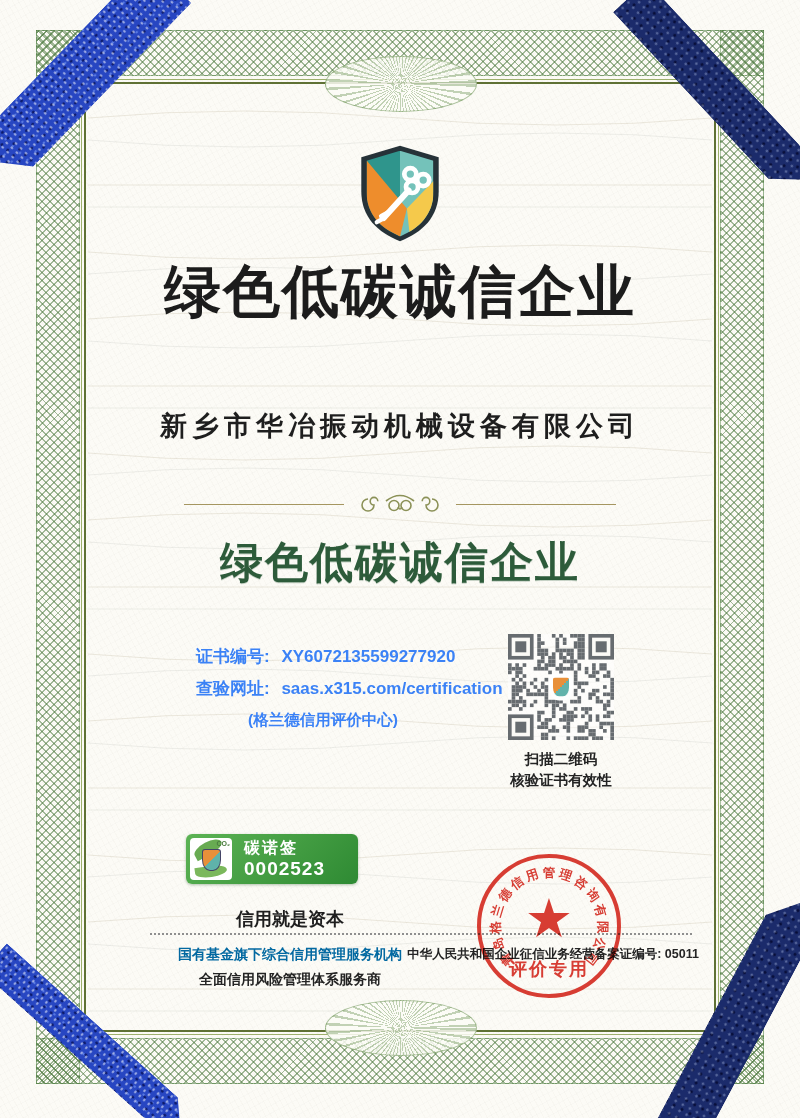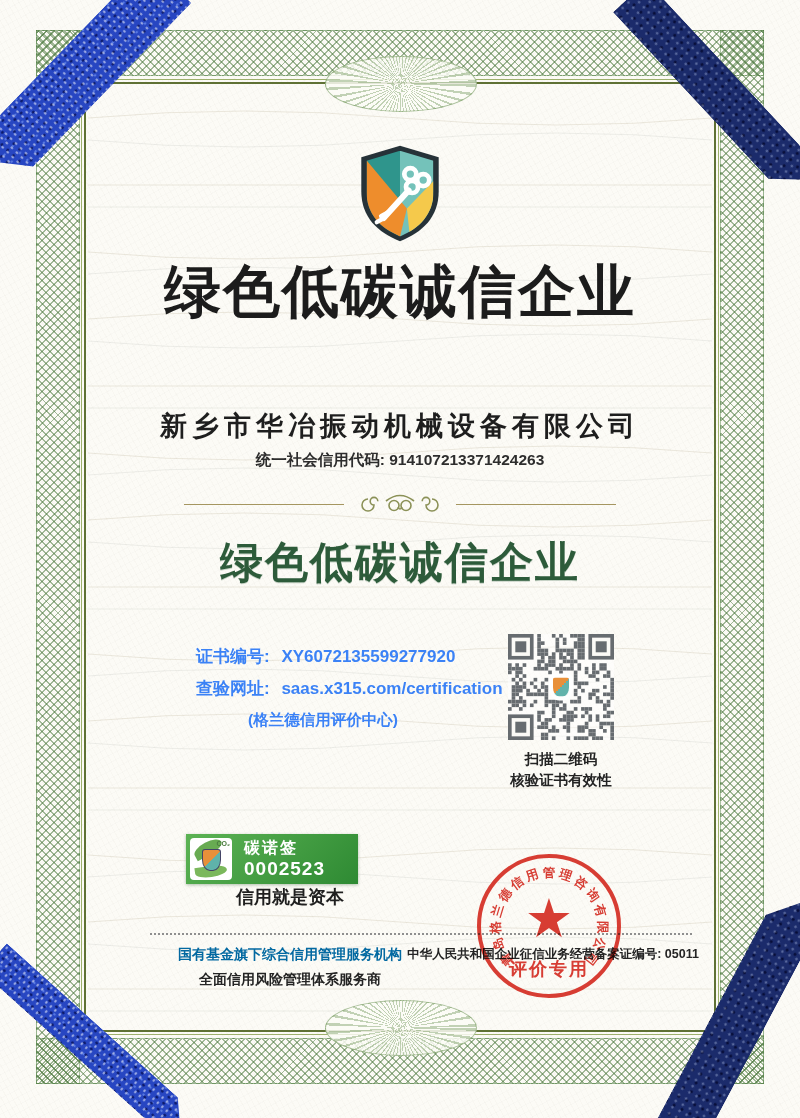--- a/index.html
+++ b/index.html
@@ -114,38 +114,38 @@
   .qr-box{position:relative;width:106px;height:106px;margin:0 auto;background:rgba(255,255,255,.5);}
   .qr-logo{
     position:absolute;left:50%;top:50%;width:16px;height:19px;transform:translate(-50%,-50%);
     background:linear-gradient(135deg,#e8903a 0 50%,#62b3ab 50%);
     border:1px solid #fff;box-shadow:0 0 0 3px #fff;
     border-radius:3px 3px 7px 7px / 3px 3px 10px 10px;
   }
   .qr-caption{margin-top:9px;font-size:14.5px;font-weight:700;color:#232323;line-height:21px;}
   
   .badge{
-    position:absolute;left:186px;top:834px;width:172px;height:50px;border-radius:0;
+    position:absolute;left:186px;top:834px;width:172px;height:50px;border-radius:6px;
     background:linear-gradient(135deg,var(--badge-green-a),var(--badge-green-b));
     box-shadow:0 1px 3px rgba(0,60,0,.3);display:flex;align-items:center;
   }
   .badge-logo-box{position:relative;width:42px;height:42px;margin-left:4px;background:#fff;border-radius:4px;overflow:hidden;}
   .badge-leaf1{position:absolute;left:3px;top:4px;width:30px;height:13px;background:#58a23f;border-radius:50% 50% 50% 0;transform:rotate(-28deg);opacity:.9;}
   .badge-leaf2{position:absolute;left:5px;bottom:3px;width:32px;height:11px;background:#6db04a;border-radius:0 50% 50% 50%;transform:rotate(-8deg);opacity:.9;}
   .badge-mini-shield{
     position:absolute;left:12px;top:11px;width:17px;height:20px;
     background:linear-gradient(135deg,#e8903a 0 50%,#5fb3aa 50%);
     border:1.5px solid #446;border-radius:3px 3px 8px 8px / 3px 3px 11px 11px;
   }
   .badge-co2{position:absolute;right:2px;top:2px;font-size:7px;font-weight:700;color:#4a7c3f;}
   .badge-text{margin-left:12px;color:#fff;}
   .badge-label{font-size:16px;font-weight:600;letter-spacing:2px;line-height:20px;}
   .badge-number{font-size:19px;font-weight:600;letter-spacing:1px;line-height:22px;}
   
-  .fl-headline{position:absolute;left:150px;width:280px;top:885px;text-align:center;
+  .fl-headline{position:absolute;left:150px;width:280px;top:907px;text-align:center;
     font-size:18px;font-weight:800;color:#1f1f1f;}
   .fr-headline{position:absolute;left:405px;width:285px;top:910px;text-align:center;
     font-size:15.5px;font-weight:800;color:#1f1f1f;white-space:nowrap;}
   .f-dash{position:absolute;left:150px;width:542px;top:933px;border-top:2px dotted #8f8f8f;}
   .fl-line1{position:absolute;left:150px;width:280px;top:941px;text-align:center;
     font-size:14px;font-weight:700;color:#0369a1;line-height:26px;}
   .fl-line2{position:absolute;left:150px;width:280px;top:966px;text-align:center;
     font-size:14px;font-weight:700;color:#242424;line-height:26px;}
   .fr-line1{position:absolute;left:403px;width:300px;top:942px;text-align:center;
     font-size:12.5px;font-weight:700;color:#242424;white-space:nowrap;line-height:24px;}
@@ -234,24 +234,20 @@
         <circle cx="77" cy="43" r="7" stroke-width="5.5"></circle>
         <circle cx="64" cy="51" r="7" stroke-width="5.5"></circle>
       </g>
     </svg>
 
     <div class="main-title">绿色低碳诚信企业</div>
 
 
     <div class="company-name">新乡市华冶振动机械设备有限公司</div>
 
-    <div class="credit-code">
-      <span>统一社会信用代码:</span>
-      <span>914107213371424263</span>
-    </div>
 
     <div class="divider">
       <div class="rule"></div>
       <svg width="88" height="24" viewBox="0 0 88 24" fill="none" stroke="#8b9157" stroke-width="1.6">
         <path d="M12 7 a6 6 0 1 0 6 6 a3.8 3.8 0 1 1 3.8 -3.8"></path>
         <path d="M76 7 a6 6 0 1 1 -6 6 a3.8 3.8 0 1 0 -3.8 -3.8"></path>
         <path d="M30 9 q14 -11 28 0"></path>
         <circle cx="38" cy="13.5" r="5"></circle>
         <circle cx="50" cy="13.5" r="5"></circle>
         <path d="M42 15 q2 4 4 0"></path>

